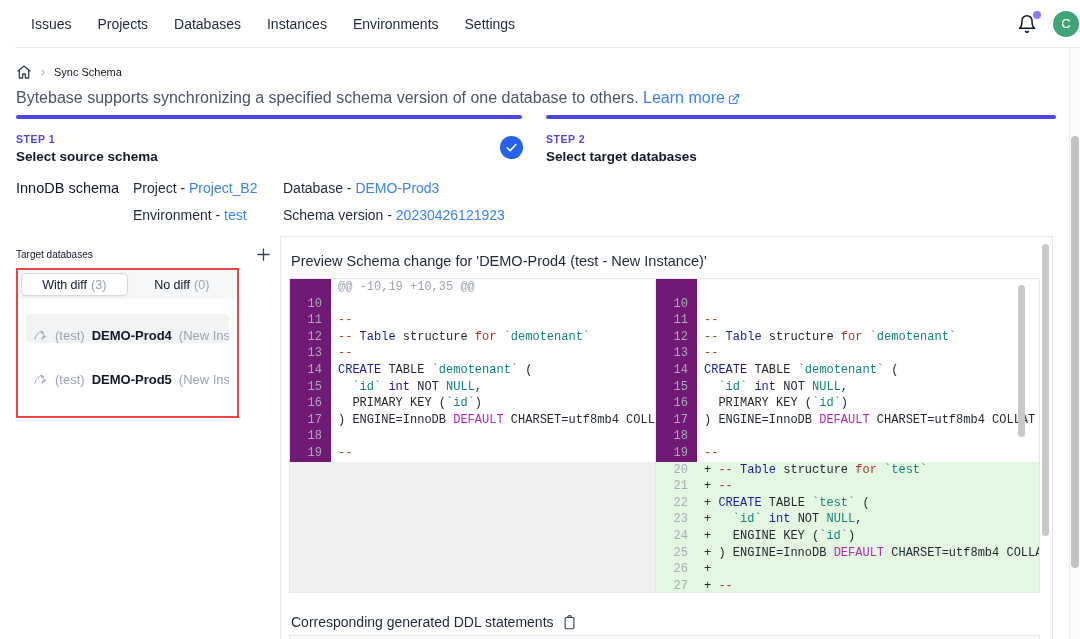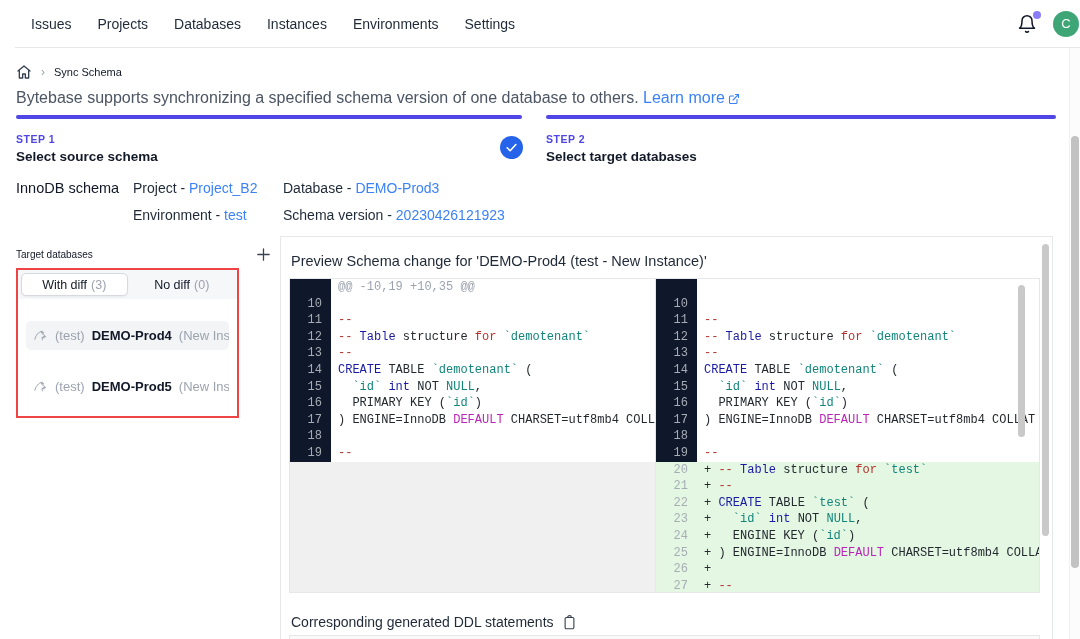--- a/index.html
+++ b/index.html
@@ -45,42 +45,42 @@
   .tp-header{position:absolute;left:16px;top:244px;width:257px;display:flex;align-items:center;justify-content:space-between}
   .tp-title{font-size:10px;font-weight:500;color:#111827}
   .plus-btn{width:20px;height:20px;display:flex;align-items:center;justify-content:center;cursor:pointer}
   .redbox{position:absolute;left:16px;top:268px;width:223px;height:150px;box-sizing:border-box;
     border:2px solid #ef4444;border-radius:0;background:#fff;overflow:hidden}
   .tabs{display:flex;background:#f6f7f9;padding:3px;gap:2px}
   .tab{flex:1;height:23px;display:flex;align-items:center;justify-content:center;
     font-size:12.5px;color:#111827;cursor:pointer;gap:4px;box-sizing:border-box}
   .tab.active{background:#fff;border:1px solid #d6d9de;border-radius:5px;box-shadow:0 1px 2px rgba(0,0,0,.06)}
   .cnt{color:#9ca3af}
-  .dbitem{height:29px;margin:22px 8px 0 8px;display:flex;align-items:center;gap:7px;
+  .dbitem{height:29px;margin:15px 8px 0 8px;display:flex;align-items:flex-end;gap:7px;
     padding:0 7px;border-radius:5px;font-size:13px;cursor:pointer;white-space:nowrap;overflow:hidden}
   .dbitem.selected{background:#f3f4f6}
   .db-dim{color:#9ca3af}
   .db-name{font-weight:600;color:#111827}
 
   
   .card{position:absolute;left:280px;top:236px;width:773px;height:420px;
     border:1px solid #e5e7eb;background:#fff;box-sizing:border-box}
   .card-title{position:absolute;left:10px;top:16px;font-size:14.5px;color:#1f2937}
   .card-scroll{position:absolute;right:3px;top:7px;width:7px;height:292px;border-radius:4px;background:#c9c9c9}
 
   
   .diff{position:absolute;left:8px;top:41px;width:751px;height:315px;border:1px solid #e5e7eb;
     box-sizing:border-box;background:#fff;overflow:hidden}
   .dpane{position:absolute;top:0;bottom:0;overflow:hidden;display:flex;flex-direction:column}
   .dpane.left{left:0;width:365px;border-right:1px solid #e5e7eb}
   .dpane.right{left:366px;right:0}
   .drow{display:flex;height:16.6px;flex:none;line-height:16.6px;
     font-family:Liberation Mono, monospace;font-size:12px;white-space:pre}
   .dln{width:41px;flex:none;text-align:right;padding-right:9px;color:#a7adb5;
-    box-sizing:border-box;background:#0f172a}
+    box-sizing:border-box;background:#701a75}
   .dcode{flex:1;overflow:hidden;padding-left:7px;color:#24292f}
   .drow.add{background:#e3f7e3}
   .drow.add .dln{background:transparent}
   .drow.hdr .dcode{color:#9ca3af}
   .dfiller{flex:1;background:#f0f0f0}
   .tk-d{color:#24292f}.tk-r{color:#b5312c}.tk-k{color:#1a1aa6}.tk-t{color:#12857b}.tk-m{color:#bb24bb}
   .pane-scroll{position:absolute;right:14px;top:6px;width:7px;height:152px;border-radius:4px;background:#c9c9c9}
 
   
   .ddl-title{position:absolute;left:10px;top:377px;font-size:14px;color:#1f2937;display:flex;align-items:center;gap:8px}

